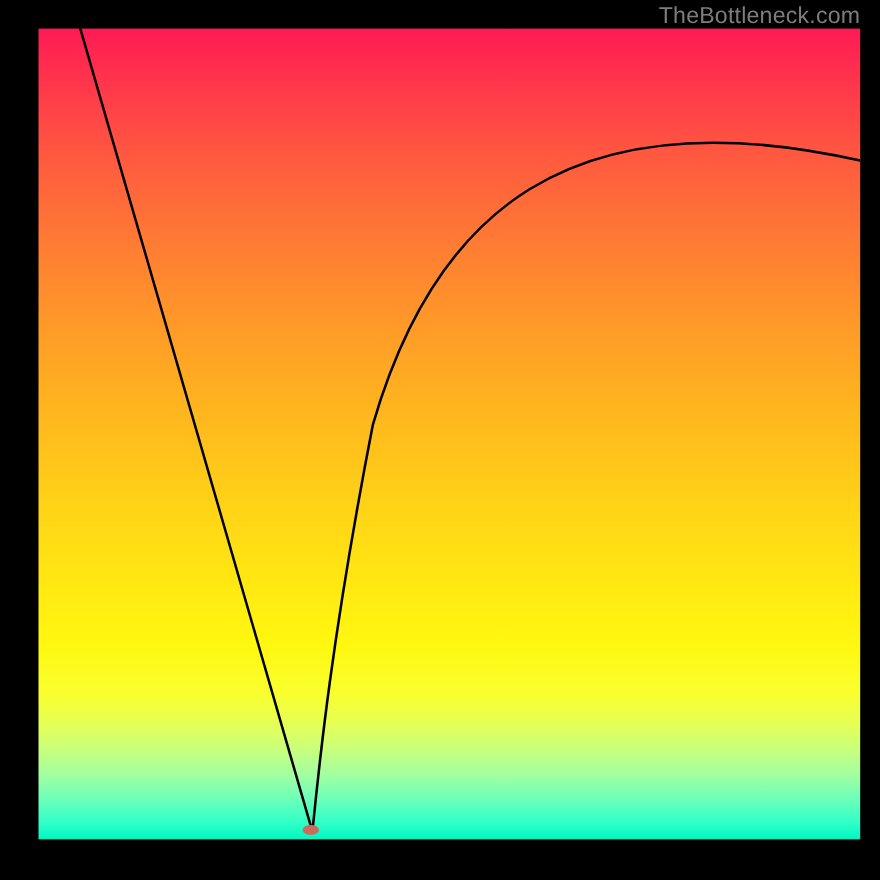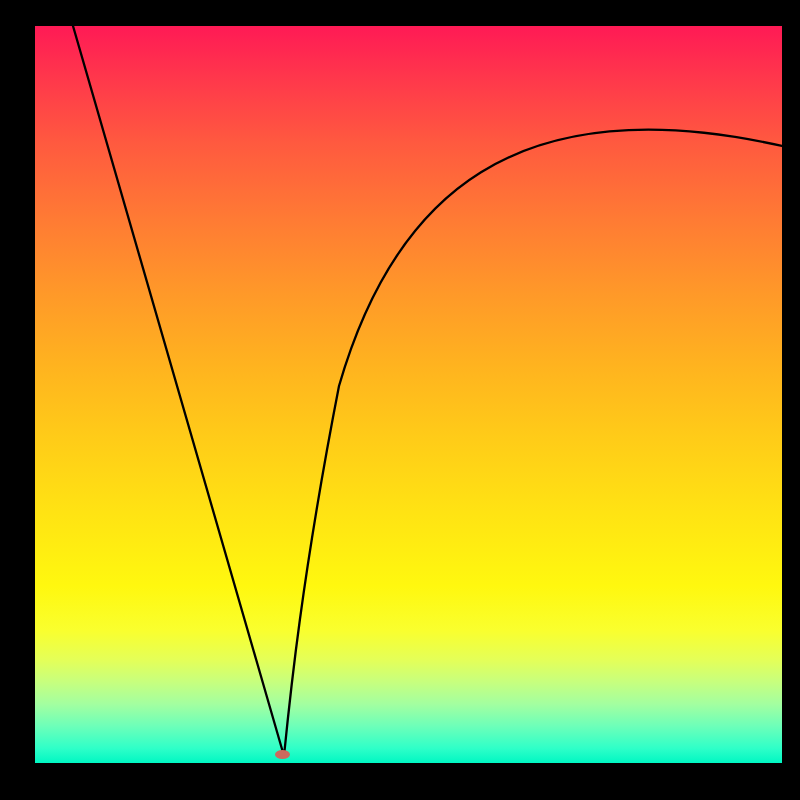--- a/index.html
+++ b/index.html
@@ -74,13 +74,14 @@
 
 <div class="frame">
 
   <div class="plot-area">
     <svg class="curve" viewBox="0 0 747 737" preserveAspectRatio="none">
       <path id="curve-path" d="M 38 0 L 249 730 C 255 670, 267 550, 304 360 C 359 170, 480 60, 747 120" fill="none" stroke="#000" stroke-width="2.3" stroke-linecap="round" stroke-linejoin="round"></path>
     </svg>
     <div class="vertex-dot" id="vertex-dot" style="left: 240px; top: 724px;"></div>
   </div>
 
+  <div class="watermark">TheBottleneck.com</div>
 </div>
 
 </body></html>

